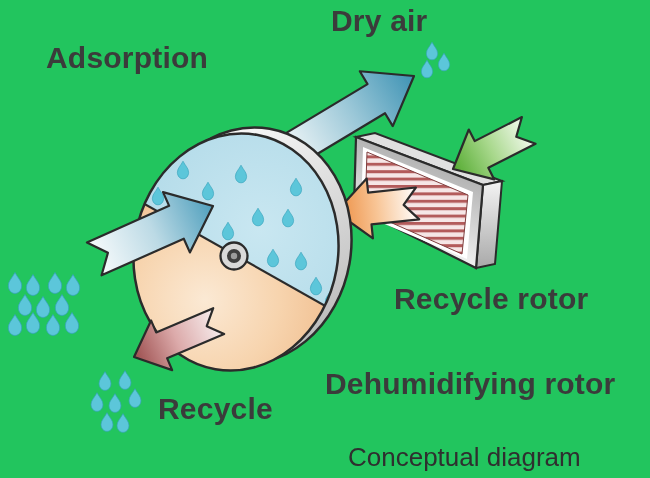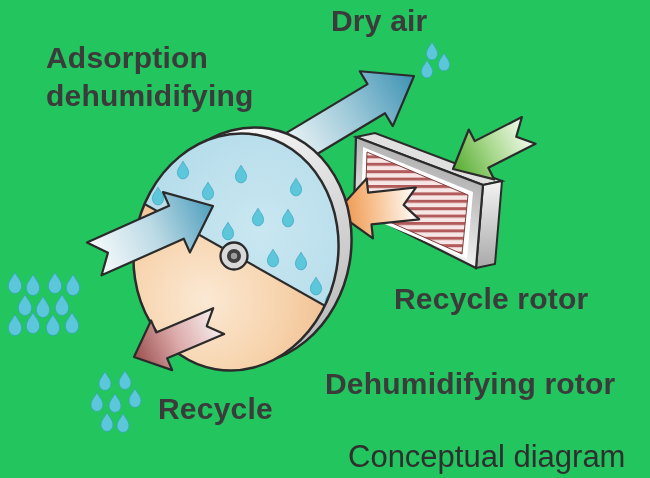--- a/index.html
+++ b/index.html
@@ -1,21 +1,21 @@
 <!DOCTYPE html>
 <html><head>
 <meta charset="utf-8">
 <style>
   html,body{margin:0;padding:0;background:#fff;}
   #stage{position:relative;width:650px;height:478px;background:#22c55e;overflow:hidden;
          font-family:"Liberation Sans",sans-serif;}
   #diagram-svg{position:absolute;left:0;top:0;}
   .label{position:absolute;color:#3b3b3b;font-weight:bold;font-size:30px;line-height:38px;
          white-space:nowrap;letter-spacing:0.2px;}
-  .caption{position:absolute;color:#2f2f2f;font-weight:normal;font-size:31px;line-height:26px;
+  .caption{position:absolute;color:#2f2f2f;font-weight:normal;font-size:26px;line-height:26px;
            white-space:nowrap;}
   .label span{display:block;}
 </style>
 </head>
 <body>
 
 <div id="stage">
   <svg id="diagram-svg" width="650" height="478" viewBox="0 0 650 478">
       <defs>
         <linearGradient id="rimGrad" x1="160" y1="150" x2="345" y2="350" gradientUnits="userSpaceOnUse">
@@ -138,20 +138,19 @@
       </g>
       <g>
         <path d="M0,-11 C2.8,-5.5 7,-2.2 7,3 C7,7.6 3.9,11 0,11 C-3.9,11 -7,7.6 -7,3 C-7,-2.2 -2.8,-5.5 0,-11 Z" fill="#5cc6da" stroke="#36a2bb" stroke-width="0.8" transform="translate(432 51) scale(0.8)"></path>
         <path d="M0,-11 C2.8,-5.5 7,-2.2 7,3 C7,7.6 3.9,11 0,11 C-3.9,11 -7,7.6 -7,3 C-7,-2.2 -2.8,-5.5 0,-11 Z" fill="#5cc6da" stroke="#36a2bb" stroke-width="0.8" transform="translate(444 62) scale(0.8)"></path>
         <path d="M0,-11 C2.8,-5.5 7,-2.2 7,3 C7,7.6 3.9,11 0,11 C-3.9,11 -7,7.6 -7,3 C-7,-2.2 -2.8,-5.5 0,-11 Z" fill="#5cc6da" stroke="#36a2bb" stroke-width="0.8" transform="translate(427 69) scale(0.8)"></path>
       </g>
     </svg>
 
   <div class="label" style="left:46px;top:39px;">
     <span>Adsorption</span>
-    <span>dehumidifying</span>
   </div>
   <div class="label" style="left:303px;top:2px;margin-left:28px;">Dry air</div>
   <div class="label" style="left:394px;top:280px;">Recycle rotor</div>
   <div class="label" style="left:158px;top:390px;">Recycle</div>
   <div class="label" style="left:325px;top:365px;">Dehumidifying rotor</div>
   <div class="caption" style="left:348px;top:444px;">Conceptual diagram</div>
 </div>
 
 </body></html>

